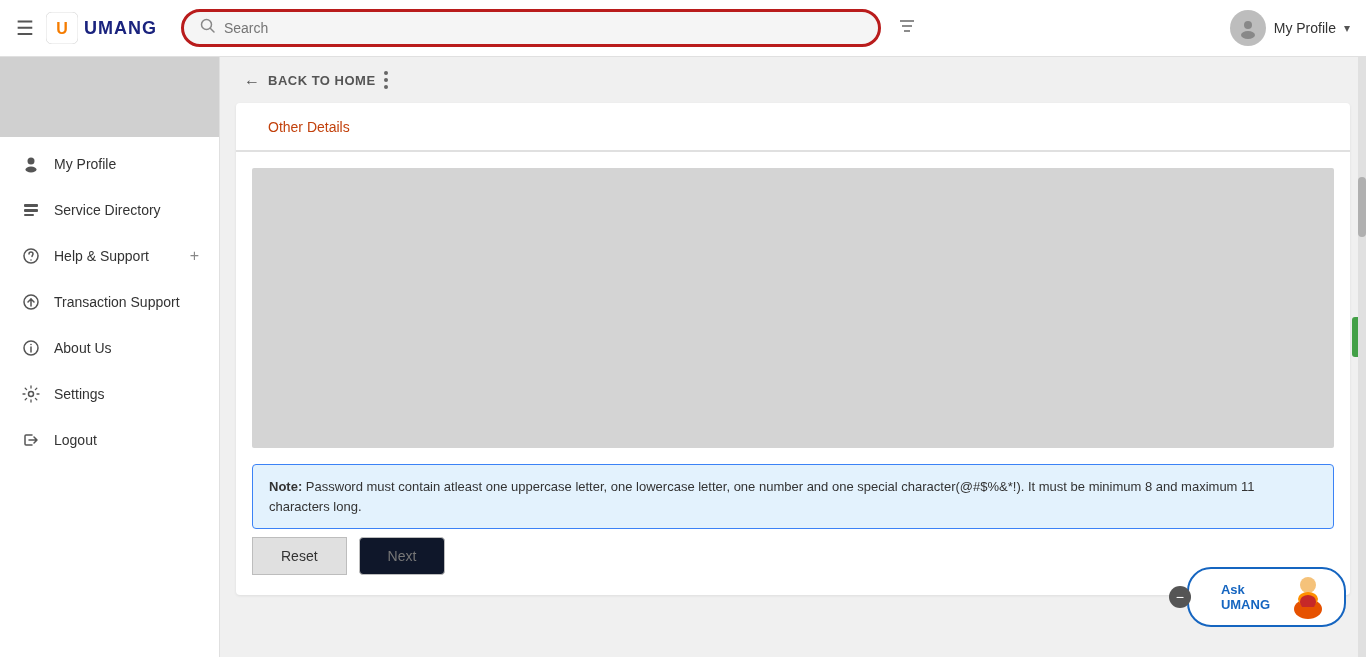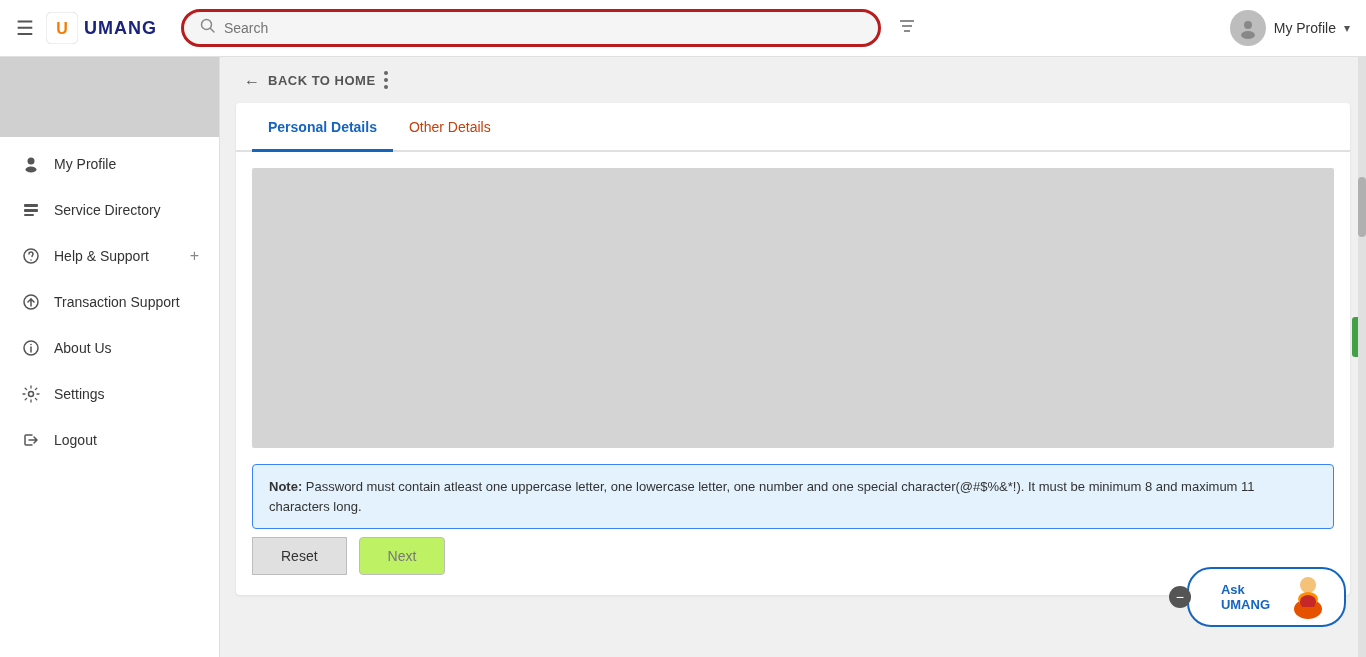--- a/index.html
+++ b/index.html
@@ -228,21 +228,21 @@
       padding: 10px 28px;
       background: #e0e0e0;
       border: 1px solid #bdbdbd;
       border-radius: 0;
       font-size: 14px;
       color: #333;
       cursor: pointer;
     }
     .btn-next {
       padding: 10px 28px;
-      background: #bef264;
+      background: #0f172a;
       border: 1px solid #bdbdbd;
       border-radius: 4px;
       font-size: 14px;
       color: #777;
       cursor: pointer;
     }
 
     
     .right-scrollbar {
       width: 8px;
@@ -458,21 +458,20 @@
       <div class="vertical-dots">
         <span></span>
           <span></span>
           <span></span>
       </div>
     </div>
 
     <div class="card">
 
       <div class="tabs">
-        <div class="tab active">Personal Details</div>
         <div class="tab">Other Details</div>
       </div>
 
       <div class="gray-placeholder"></div>
 
       <div class="note-box">
         <strong>Note:</strong>
         <span> Password must contain atleast one uppercase letter, one lowercase letter, one number and one special character(@#$%&amp;*!). It must be minimum 8 and maximum 11 characters long.</span>
       </div>
 

